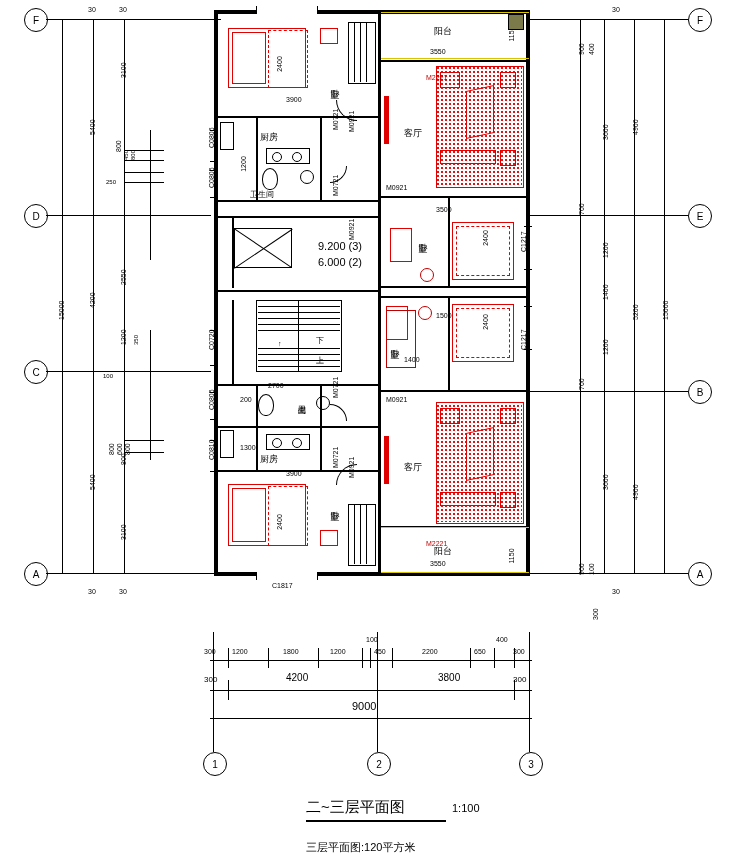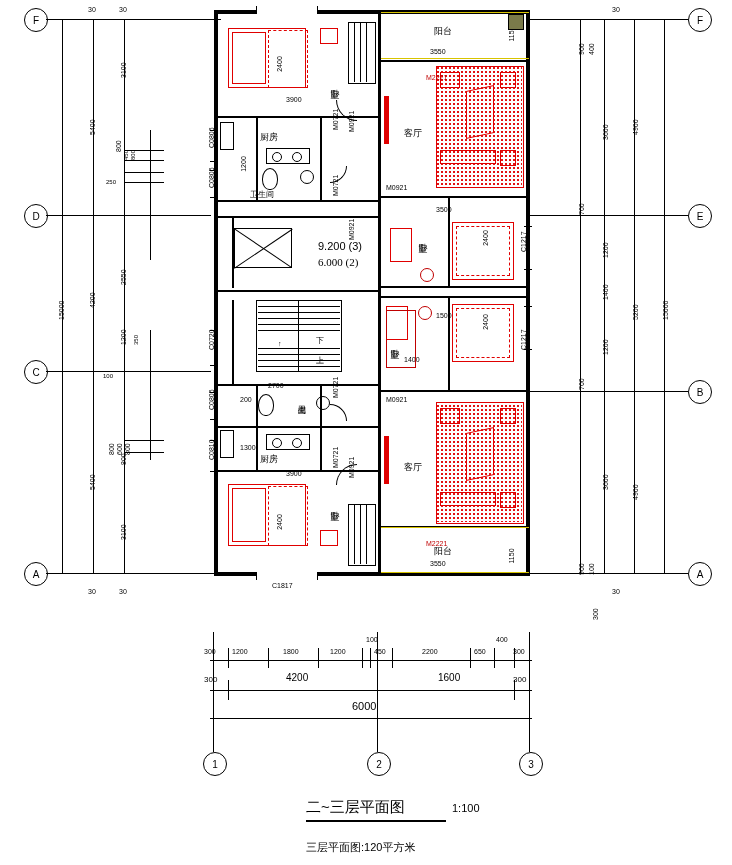--- a/index.html
+++ b/index.html
@@ -190,21 +190,21 @@
   <div class="room" style="left:250px;top:190px;font-size:8px;"><span>卫生间</span></div>
   <div class="abs" style="left:262px;top:168px;width:14px;height:20px;border:1px solid #000;border-radius:50% 50% 45% 45%;"></div>
   <div class="abs" style="left:300px;top:170px;width:12px;height:12px;border:1px solid #000;border-radius:50%;"></div>
   <div class="txt" style="left:236px;top:160px;transform:rotate(-90deg);"><span>1200</span></div>
 
   <div class="bx" style="left:234px;top:228px;width:58px;height:40px;"></div>
   <div class="ln" style="left:234px;top:228px;width:70px;height:1px;transform-origin:0 0;transform:rotate(34deg);background:#000;"></div>
   <div class="ln" style="left:234px;top:268px;width:70px;height:1px;transform-origin:0 0;transform:rotate(-34deg);background:#000;"></div>
 
   <div class="abs" style="left:318px;top:240px;font-size:11px;"><span>9.200 (3)</span></div>
-  <div class="abs" style="left:318px;top:256px;font-size:11px;font-family:Liberation Serif, serif;"><span>6.000 (2)</span></div>
+  <div class="abs" style="left:318px;top:256px;font-size:11px;"><span>6.000 (2)</span></div>
 
   <div class="bx" style="left:256px;top:300px;width:86px;height:72px;"></div>
   <div class="ln h" style="left:258px;top:306px;width:82px;"></div>
   <div class="ln h" style="left:258px;top:312px;width:82px;"></div>
   <div class="ln h" style="left:258px;top:318px;width:82px;"></div>
   <div class="ln h" style="left:258px;top:324px;width:82px;"></div>
   <div class="ln h" style="left:258px;top:330px;width:82px;"></div>
   <div class="ln h" style="left:258px;top:348px;width:82px;"></div>
   <div class="ln h" style="left:258px;top:354px;width:82px;"></div>
   <div class="ln h" style="left:258px;top:360px;width:82px;"></div>
@@ -359,24 +359,24 @@
   <div class="txt" style="left:330px;top:648px;"><span>1200</span></div>
   <div class="txt" style="left:366px;top:636px;"><span>100</span></div>
   <div class="txt" style="left:374px;top:648px;"><span>450</span></div>
   <div class="txt" style="left:422px;top:648px;"><span>2200</span></div>
   <div class="txt" style="left:474px;top:648px;"><span>650</span></div>
   <div class="txt" style="left:496px;top:636px;"><span>400</span></div>
   <div class="txt" style="left:513px;top:648px;"><span>300</span></div>
 
   <div class="txt" style="left:204px;top:676px;font-size:8px;"><span>300</span></div>
   <div class="abs" style="left:286px;top:672px;font-size:10px;"><span>4200</span></div>
-  <div class="abs" style="left:438px;top:672px;font-size:10px;"><span>1600</span></div>
+  <div class="abs" style="left:438px;top:672px;font-size:10px;"><span>3800</span></div>
   <div class="txt" style="left:513px;top:676px;font-size:8px;"><span>300</span></div>
 
-  <div class="abs" style="left:352px;top:700px;font-size:11px;"><span>6000</span></div>
+  <div class="abs" style="left:352px;top:700px;font-size:11px;"><span>9000</span></div>
 
   <div class="circ" style="left:203px;top:752px;">
       <span>1</span>
     </div>
   <div class="circ" style="left:367px;top:752px;">
       <span>2</span>
     </div>
   <div class="circ" style="left:519px;top:752px;">
       <span>3</span>
     </div>

